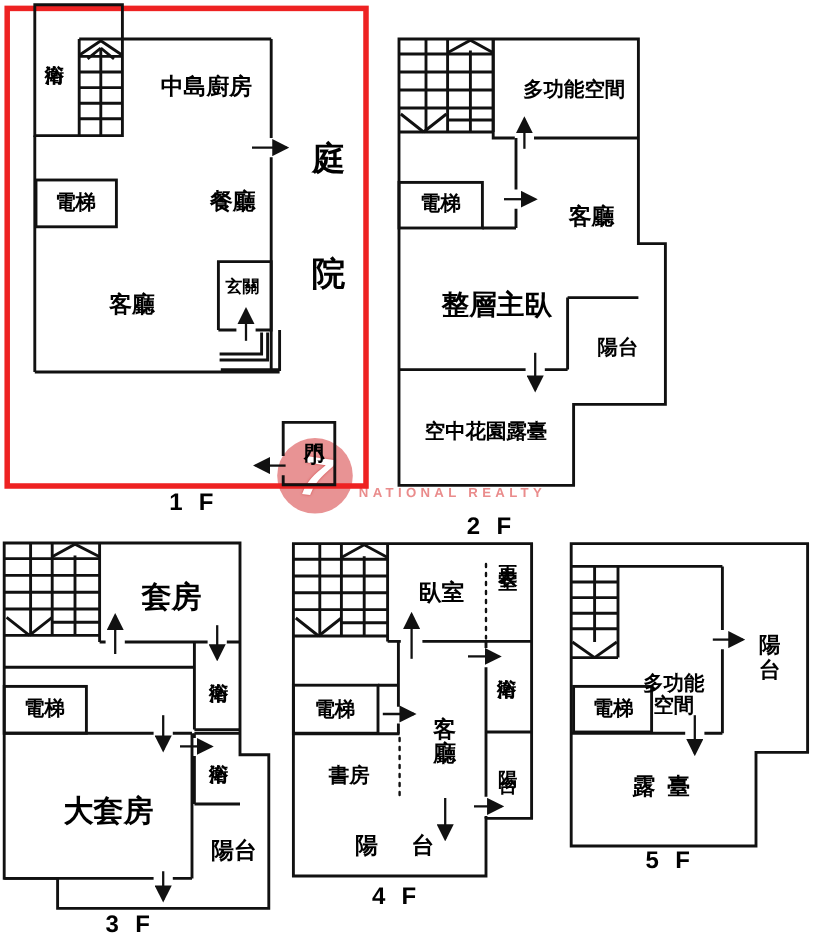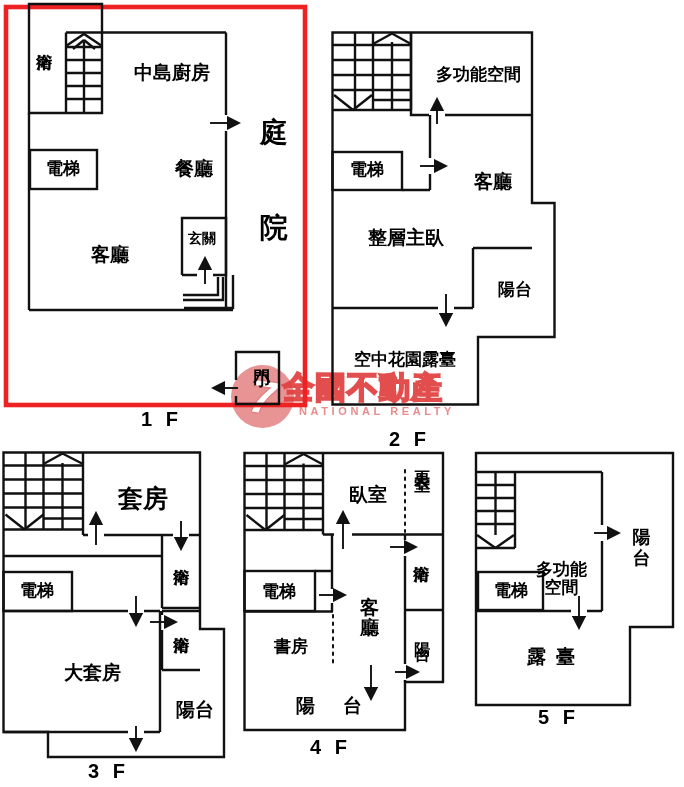--- a/index.html
+++ b/index.html
@@ -20,21 +20,20 @@
            color:#ea8c8c;letter-spacing:3.6px;white-space:nowrap;}
 </style>
 </head>
 <body>
 
 <div id="stage">
 
   <div id="wm-logo">
     <span class="seven">7</span>
   </div>
-  <div id="wm-brand">全國不動產</div>
   <div id="wm-sub">NATIONAL REALTY</div>
 
   <svg id="plan-svg" width="684" height="787" viewBox="0 0 684 787">
     <defs>
       <marker id="arr" viewBox="0 0 10 10" refX="8.5" refY="5" markerWidth="7.5" markerHeight="7.5" orient="auto-start-reverse">
         <path d="M0,0 L10,5 L0,10 z" fill="#111"></path>
       </marker>
     </defs>
 
     <g>
@@ -179,30 +178,30 @@
   <div class="lbl" style="left:46px;top:160px;font-size:17px;">電梯</div>
   <div class="lbl" style="left:175px;top:159px;font-size:19px;">餐廳</div>
   <div class="lbl" style="left:188px;top:231px;font-size:14px;">玄關</div>
   <div class="lbl" style="left:91px;top:245px;font-size:19px;">客廳</div>
   <div class="lbl v" style="left:252px;top:356px;font-size:17px;">小門</div>
   <div class="lbl title" style="left:141px;top:409px;">1 F</div>
 
   <div class="lbl" style="left:436px;top:66px;font-size:17px;">多功能空間</div>
   <div class="lbl" style="left:350px;top:161px;font-size:17px;">電梯</div>
   <div class="lbl" style="left:474px;top:172px;font-size:19px;">客廳</div>
-  <div class="lbl" style="left:368px;top:228px;font-size:19px;">整層主臥</div>
+  <div class="lbl" style="left:368px;top:242px;font-size:23px;">整層主臥</div>
   <div class="lbl" style="left:498px;top:281px;font-size:17px;">陽台</div>
   <div class="lbl" style="left:354px;top:351px;font-size:17px;">空中花園露臺</div>
   <div class="lbl title" style="left:389px;top:409px;margin-top:20px;">2 F</div>
 
   <div class="lbl" style="left:118px;top:485px;font-size:25px;">套房</div>
   <div class="lbl v" style="left:173px;top:556px;font-size:16px;">衛浴</div>
   <div class="lbl" style="left:20px;top:582px;font-size:17px;">電梯</div>
   <div class="lbl v" style="left:173px;top:624px;font-size:16px;">衛浴</div>
-  <div class="lbl" style="left:64px;top:663px;font-size:19px;">大套房</div>
+  <div class="lbl" style="left:53px;top:663px;font-size:25px;">大套房</div>
   <div class="lbl" style="left:176px;top:700px;font-size:19px;">陽台</div>
   <div class="lbl title" style="left:88px;top:761px;">3 F</div>
 
   <div class="lbl" style="left:349px;top:485px;font-size:19px;">臥室</div>
   <div class="lbl v" style="left:414px;top:458px;font-size:16px;letter-spacing:2px;">更衣室</div>
   <div class="lbl v" style="left:413px;top:553px;font-size:16px;">衛浴</div>
   <div class="lbl" style="left:262px;top:583px;font-size:17px;">電梯</div>
   <div class="lbl v" style="left:359px;top:581px;font-size:19px;letter-spacing:20px;">客廳</div>
   <div class="lbl" style="left:274px;top:638px;font-size:17px;">書房</div>
   <div class="lbl v" style="left:414px;top:630px;font-size:16px;letter-spacing:3px;">陽台</div>

